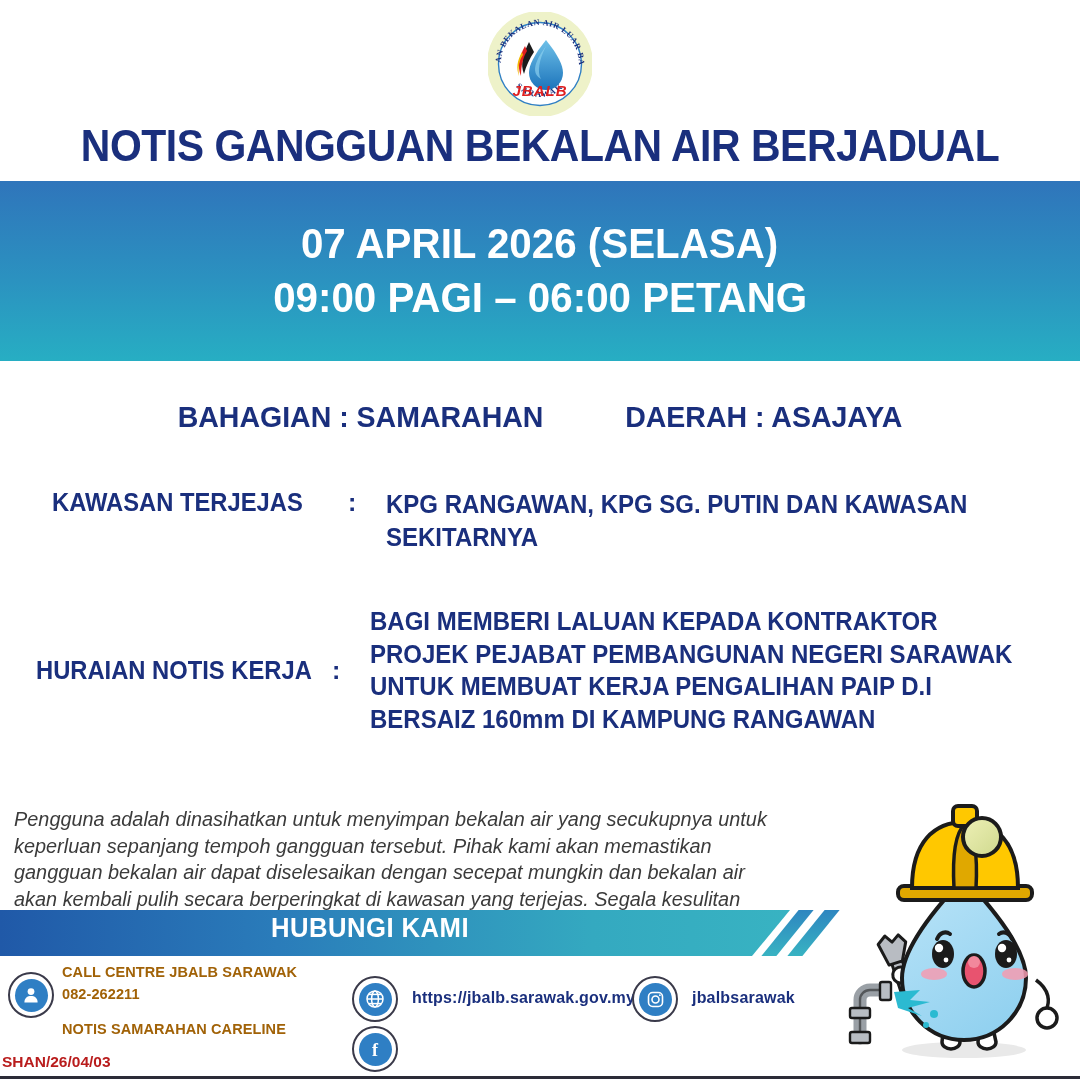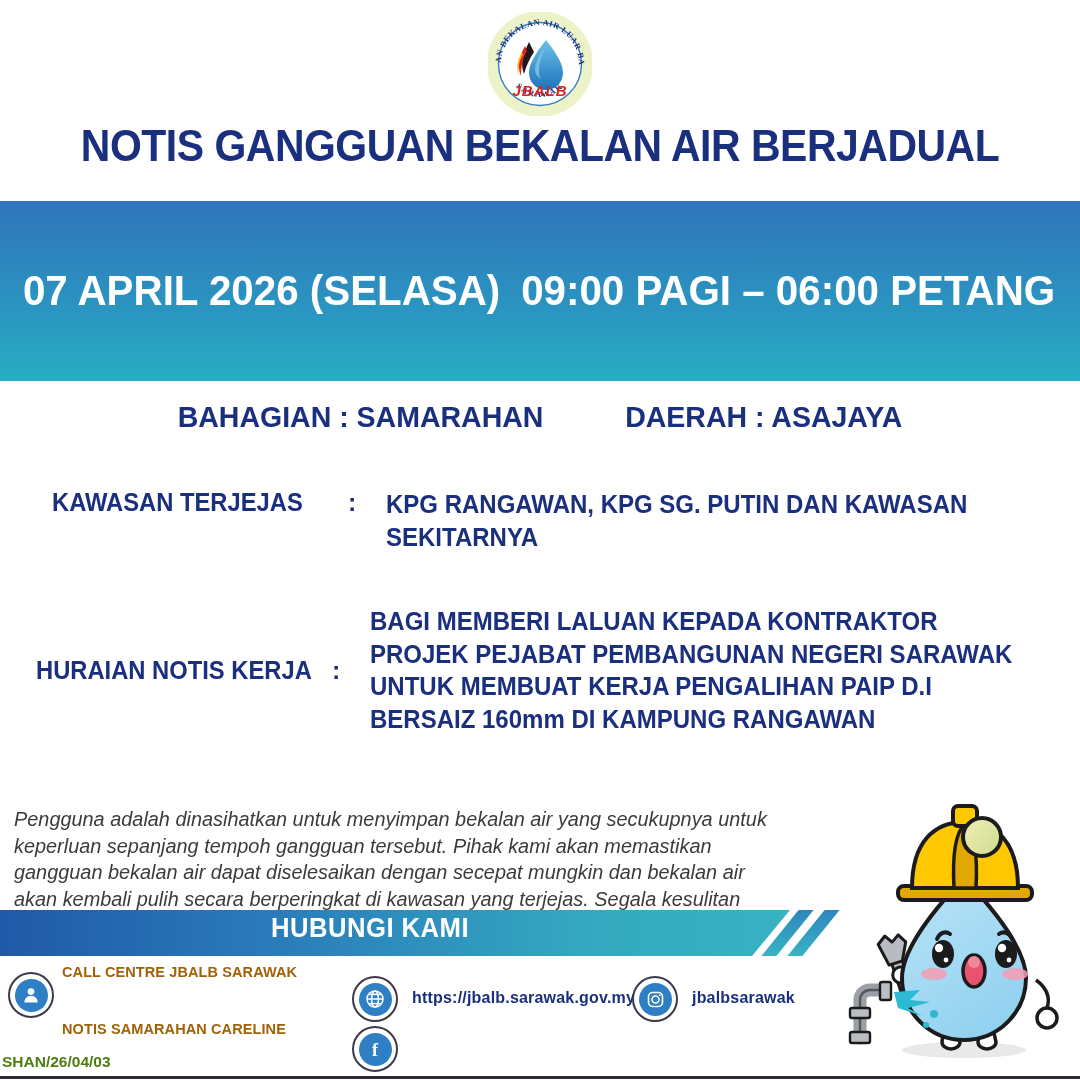--- a/index.html
+++ b/index.html
@@ -50,27 +50,27 @@
     font-weight: 700;
     letter-spacing: -0.5px;
     color: #1a2f7d;
     font-family: "Liberation Sans", sans-serif;
     transform: scaleX(0.93);
   }
 
   
   .date-banner {
     position: absolute;
-    top: 201px;
+    top: 181px;
     left: 0;
     width: 1080px;
     height: 180px;
     background: linear-gradient(180deg, #2f75bb 0%, #2b92c0 55%, #27aec3 100%);
     display: flex;
-    flex-direction: row;
+    flex-direction: column;
     align-items: center;
     justify-content: center;
   }
   .date-line {
     color: #ffffff;
     font-size: 42px;
     font-weight: 700;
     line-height: 1.28;
     letter-spacing: 0px;
     transform: scaleX(0.96);
@@ -204,21 +204,21 @@
     position: absolute;
     color: #1a2f7d;
     font-weight: 700;
     font-size: 16px;
     letter-spacing: 0.2px;
   }
   .doc-code {
     position: absolute;
     left: 2px;
     top: 1053px;
-    color: #4d7c0f;
+    color: #b91c1c;
     font-weight: 700;
     font-size: 15.5px;
   }
   .bottom-rule {
     position: absolute;
     left: 0;
     top: 1076px;
     width: 1080px;
     height: 3px;
     background: #2c2c38;
@@ -302,20 +302,21 @@
   <div class="icon-circle" style="left:8px; top:972px;">
     <div class="icon-inner">
       <svg width="20" height="20" viewBox="0 0 20 20" fill="#ffffff">
         <circle cx="10" cy="6.6" r="3.4"></circle>
         <path d="M3.4 17.5 C3.4 12.8 6.4 11 10 11 C13.6 11 16.6 12.8 16.6 17.5 Z"></path>
       </svg>
     </div>
   </div>
   <div class="contact-text" style="left:62px; top:961px;">
     <div>CALL CENTRE JBALB SARAWAK</div>
+    <div>082-262211</div>
   </div>
   <div class="contact-text" style="left:62px; top:1018px;">
     <div>NOTIS SAMARAHAN CARELINE</div>
   </div>
 
   <div class="icon-circle" style="left:352px; top:976px;">
     <div class="icon-inner">
       <svg width="22" height="22" viewBox="0 0 22 22" fill="none" stroke="#ffffff" stroke-width="1.5">
         <circle cx="11" cy="11" r="8"></circle>
         <ellipse cx="11" cy="11" rx="3.4" ry="8"></ellipse>

